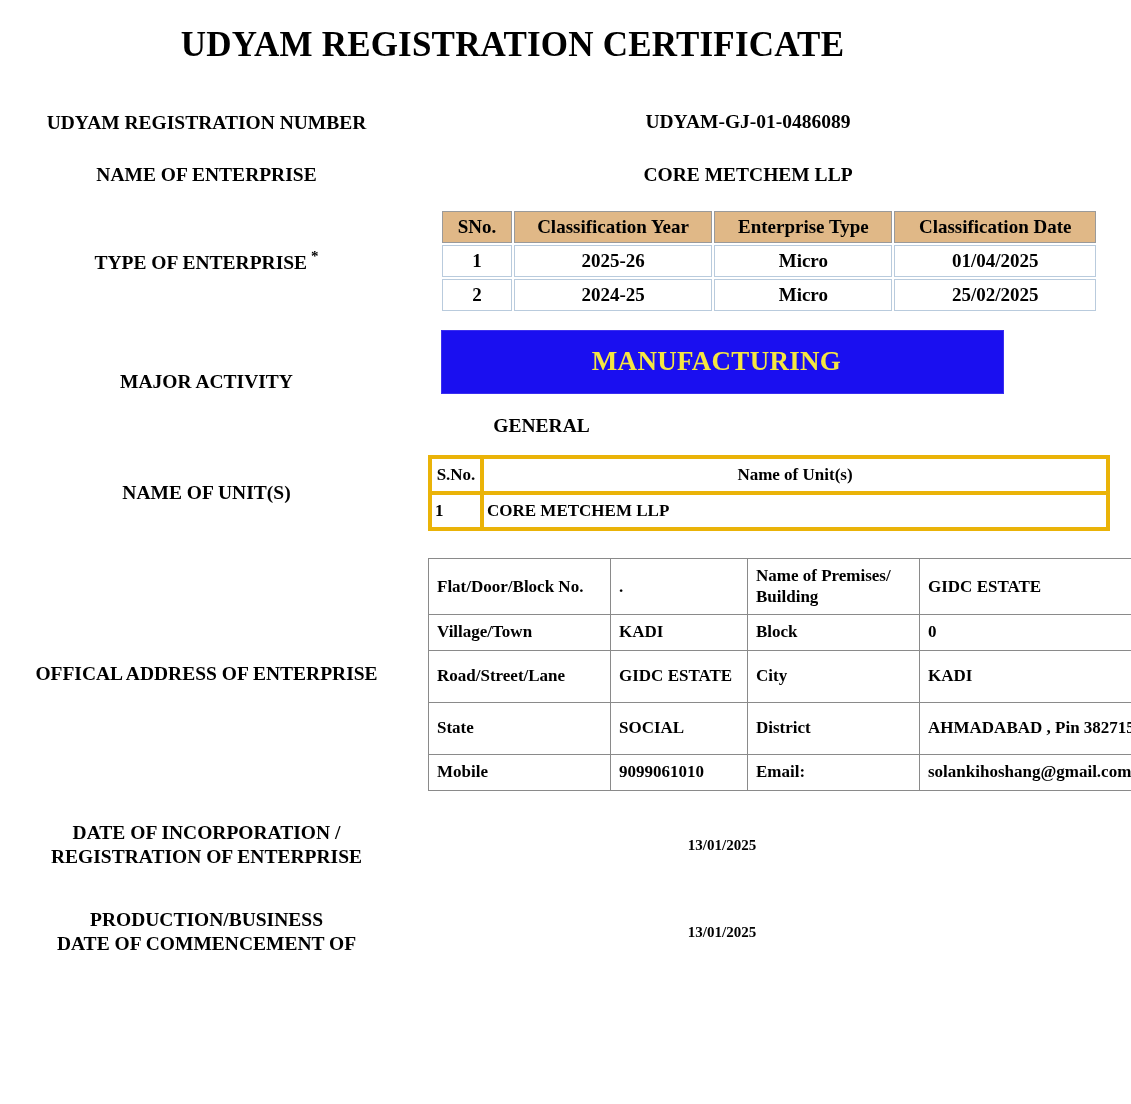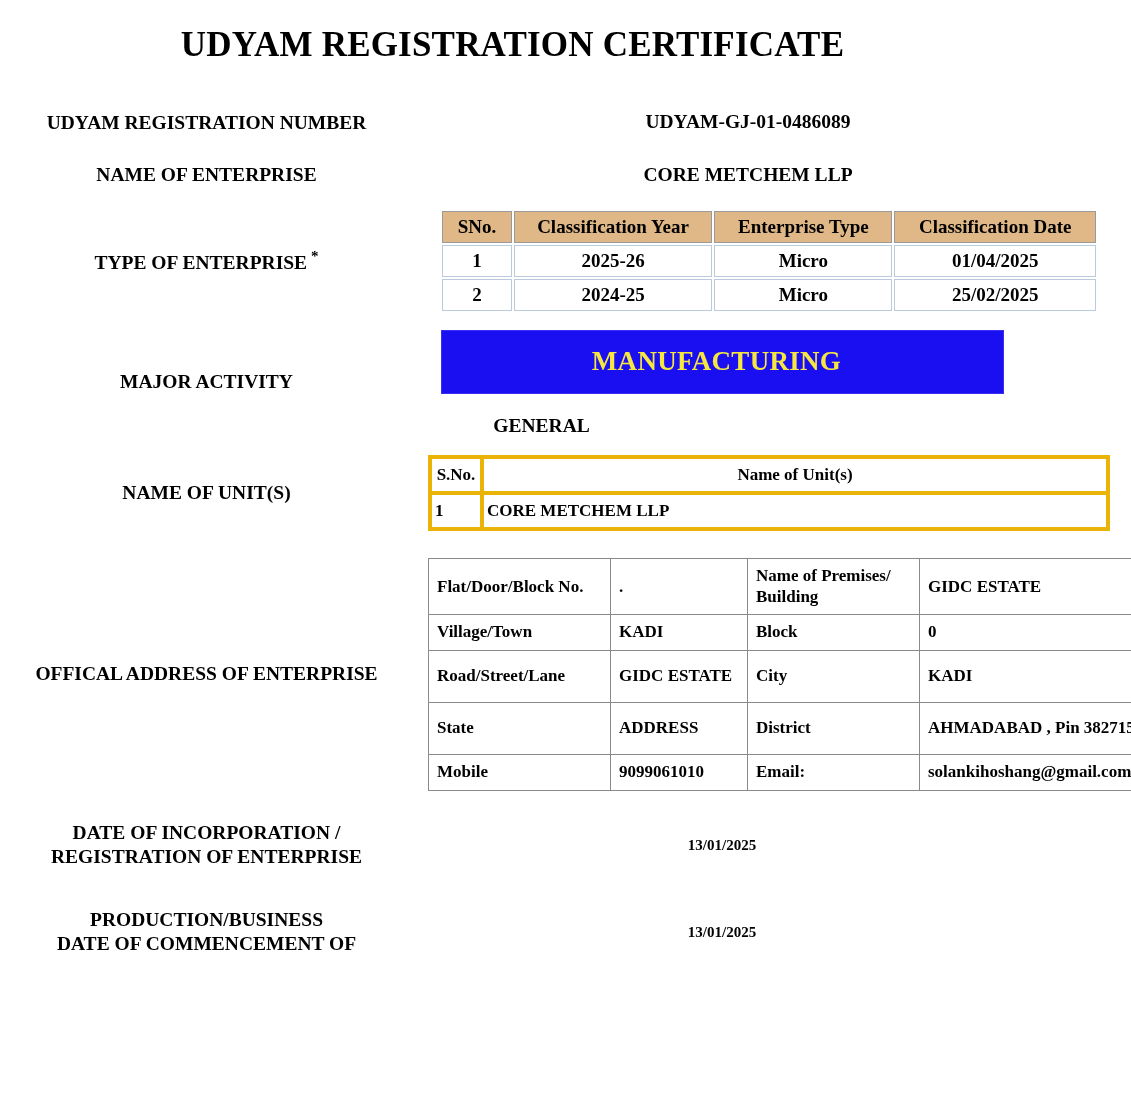--- a/index.html
+++ b/index.html
@@ -307,21 +307,21 @@
             <td class="a-c4">0</td>
           </tr>
           <tr class="addr-tall">
             <td class="a-c1">Road/Street/Lane</td>
             <td class="a-c2">GIDC ESTATE</td>
             <td class="a-c3">City</td>
             <td class="a-c4">KADI</td>
           </tr>
           <tr class="addr-tall">
             <td class="a-c1">State</td>
-            <td class="a-c2">ADDRESS</td>
+            <td class="a-c2">SOCIAL</td>
             <td class="a-c3">District</td>
             <td class="a-c4">AHMADABAD , Pin 382715</td>
           </tr>
           <tr class="addr-short">
             <td class="a-c1">Mobile</td>
             <td class="a-c2">9099061010</td>
             <td class="a-c3">Email:</td>
             <td class="a-c4">solankihoshang@gmail.com</td>
           </tr>
         </tbody>

